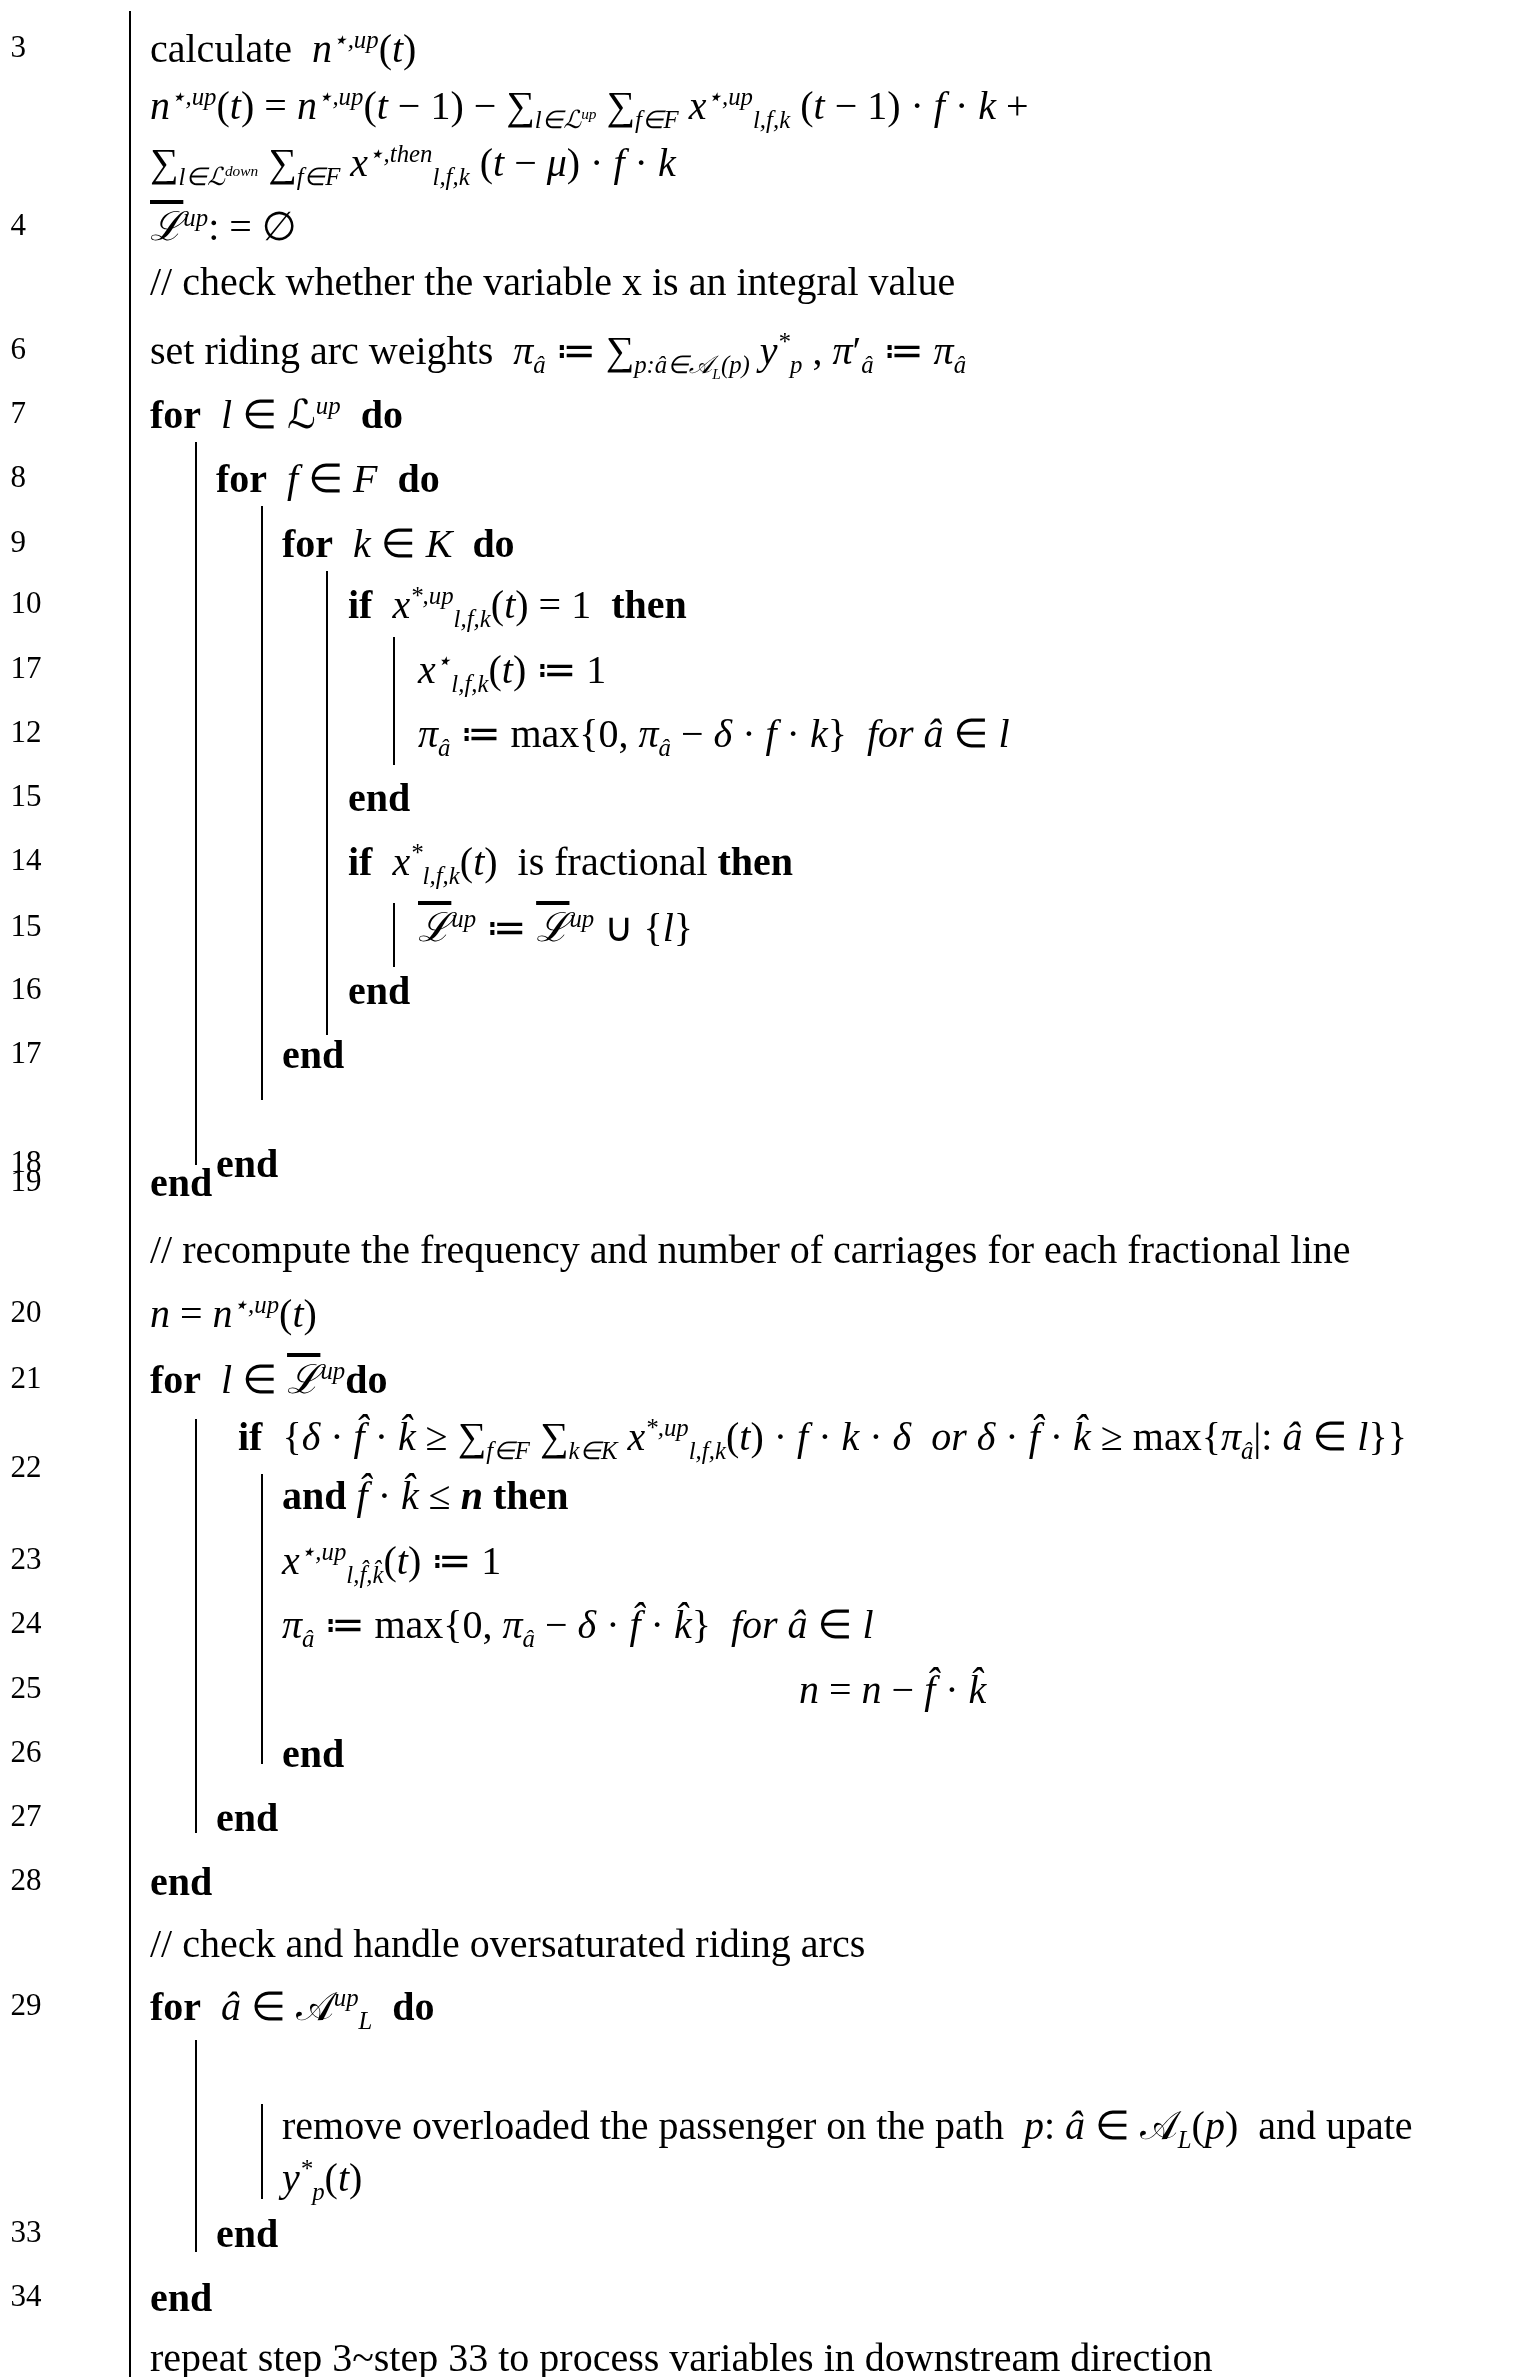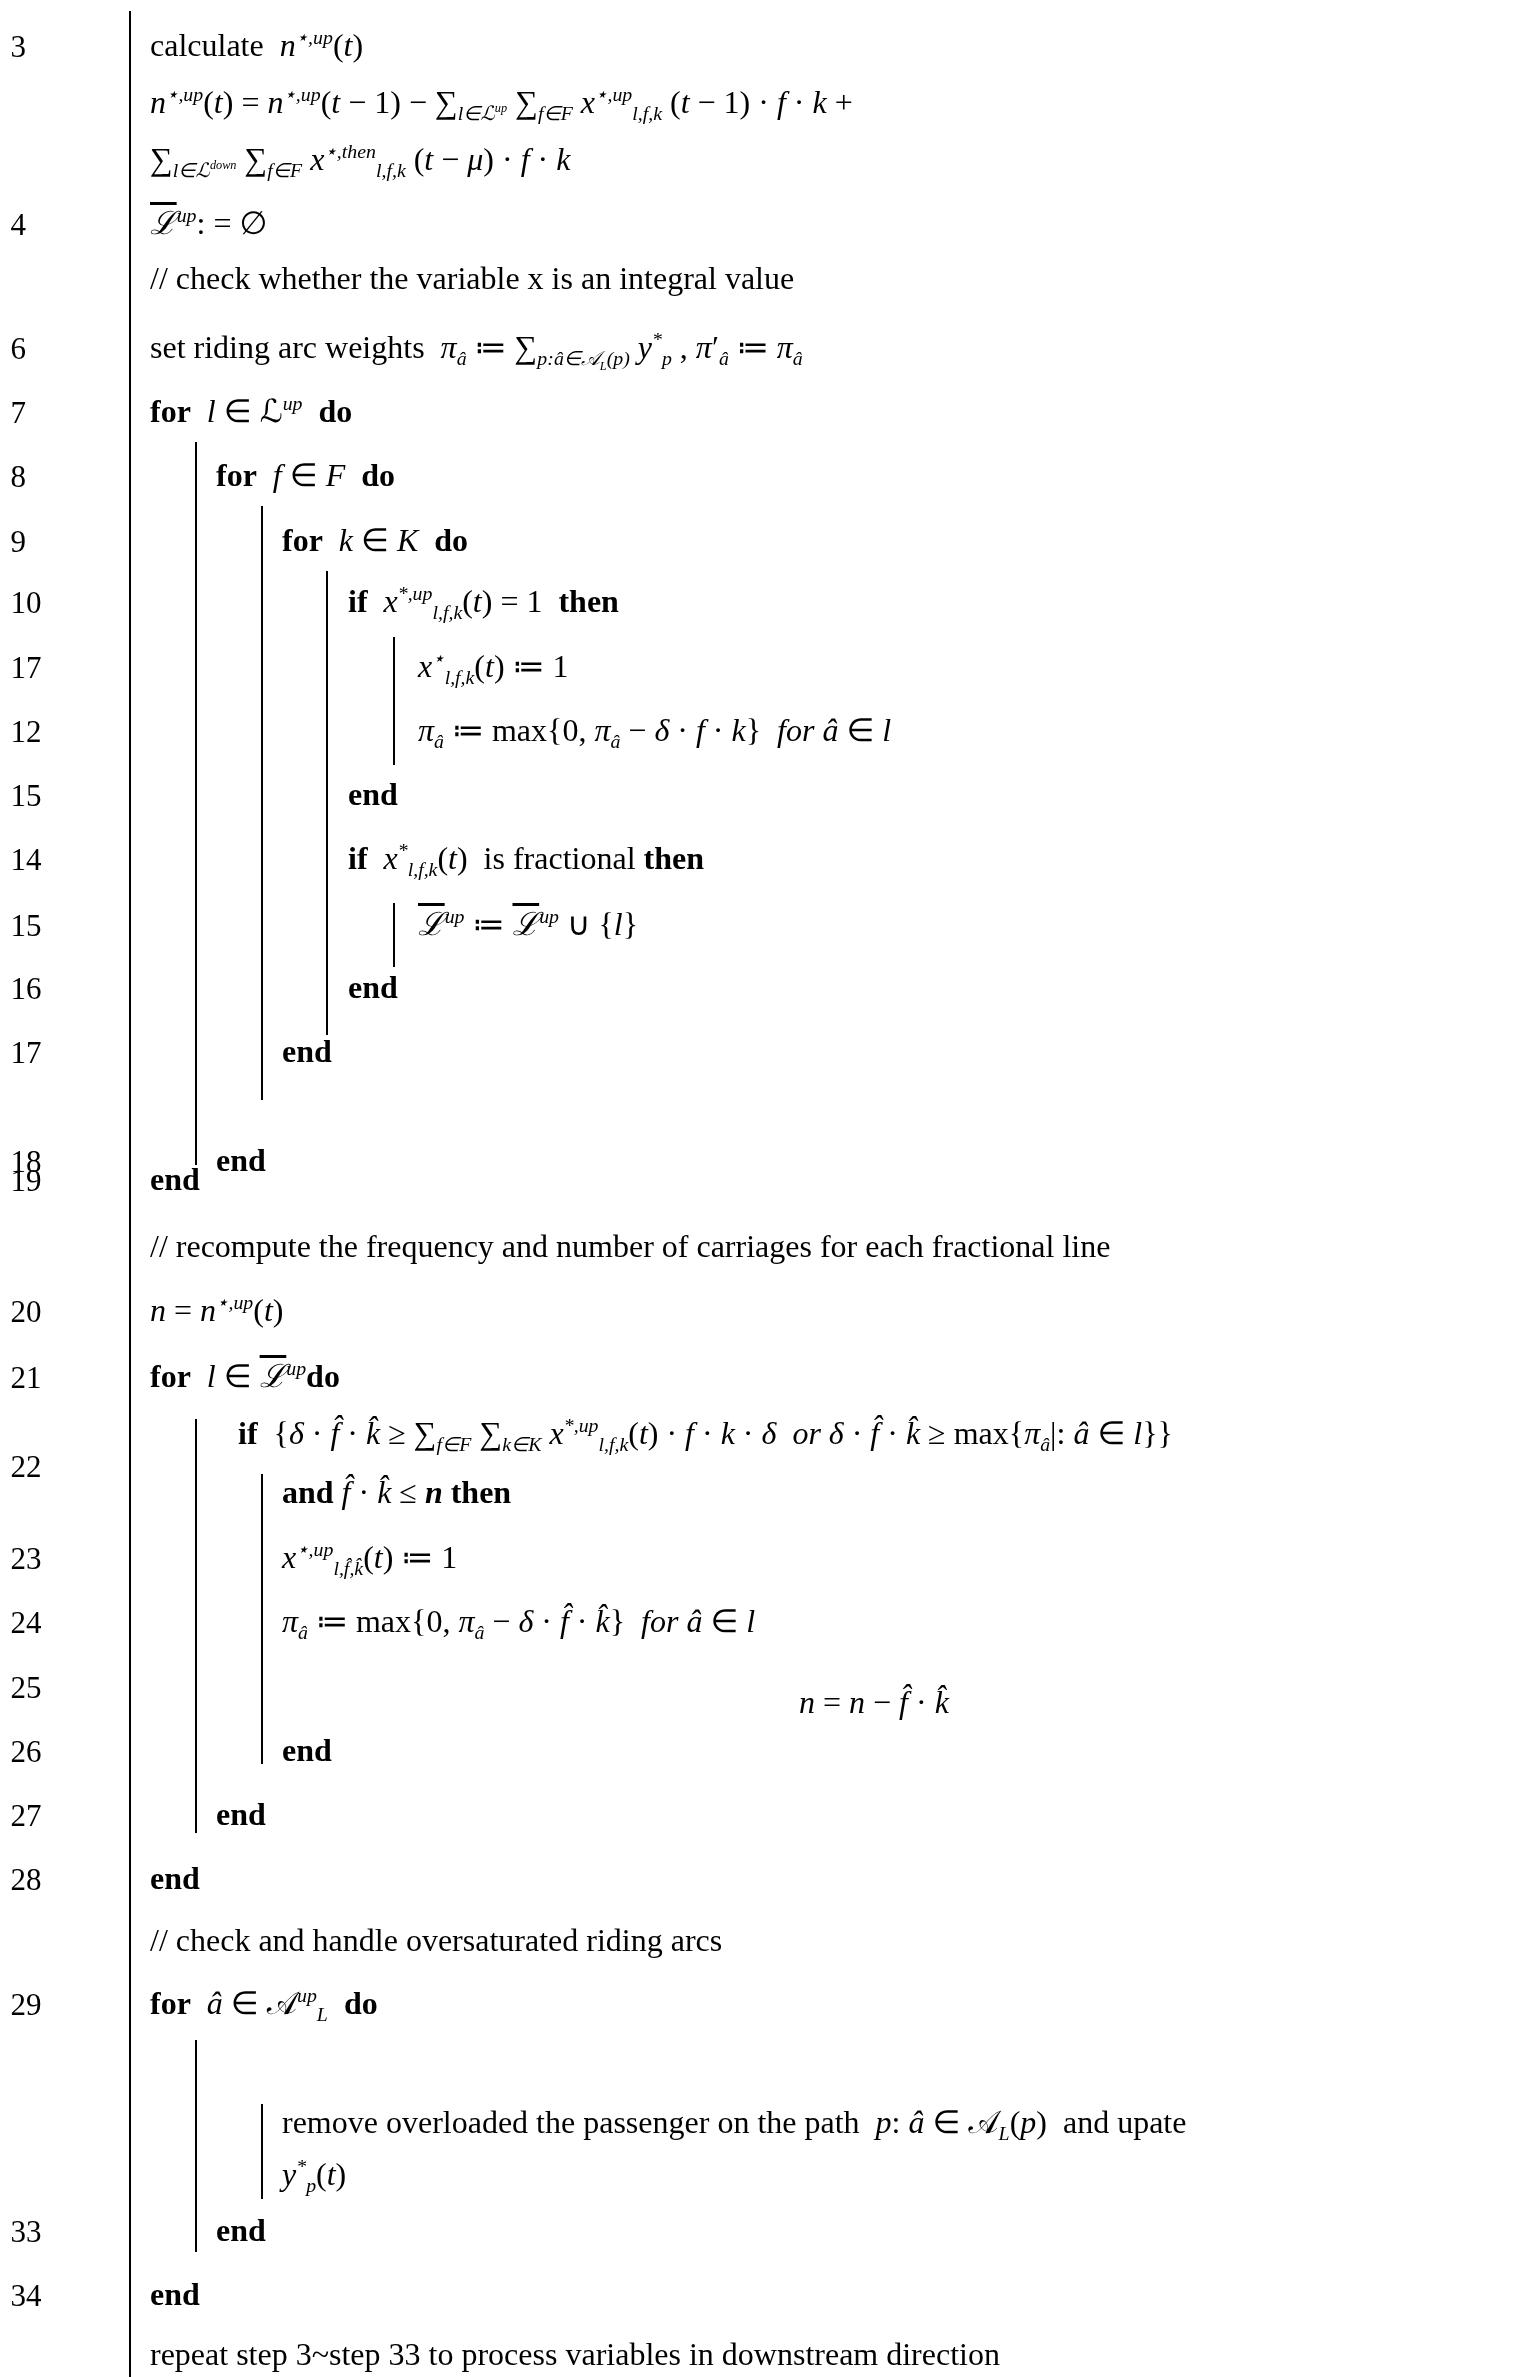--- a/index.html
+++ b/index.html
@@ -2,21 +2,21 @@
 <html style="font-size:7.6px"><head>
 <meta charset="utf-8">
 <style>
   html, body { margin: 0; padding: 0; background: #ffffff; }
   body { width: 1533px; height: 2415px; position: relative; overflow: hidden;
          font-family: "DejaVu Serif", "Liberation Serif", serif; color: #000; }
   .page { position: absolute; left: 0; top: 0; width: 1533px; height: 2415px; }
   .main-rule { position: absolute; left: 129px; top: 10.5px; width: 2.4px; height: 2396px; background: #000; }
   .row { position: absolute; left: 0; width: 1533px; height: 62px; }
   .lineno { position: absolute; left: 10.5px; font-size: 31px; line-height: 1; font-family: "Liberation Serif", serif; }
-  .code { position: absolute; font-size: 32px; line-height: 1; white-space: nowrap; font-family: "Liberation Serif", serif; text-align: right; }
+  .code { position: absolute; font-size: 40px; line-height: 1; white-space: nowrap; font-family: "Liberation Serif", serif; text-align: right; }
   .code i { font-style: italic; }
   .kw { font-weight: bold; }
   sup, sub { font-size: 0.62em; line-height: 0; font-style: italic; }
   .bar { position: absolute; width: 1.9px; background: #000; }
   .ov { text-decoration: overline; }
 </style>
 </head>
 <body>
 
 <div class="page">
@@ -156,21 +156,21 @@
     <span class="code" style="left:282px; top:2.9px;"><i>x</i><sup>⋆,up</sup><sub>l,f̂,k̂</sub>(<i>t</i>) ≔ 1</span>
   </div>
 
   <div class="row" style="top:1602px;">
     <span class="lineno" style="top:4.8px;">24</span>
     <span class="code" style="left:282px; top:2.9px;"><i>π</i><sub>â</sub> ≔ max{0, <i>π</i><sub>â</sub> − <i>δ</i> · <i>f̂</i> · <i>k̂</i>}&nbsp;&nbsp;<i>for â</i> ∈ <i>l</i></span>
   </div>
 
   <div class="row" style="top:1667px;">
     <span class="lineno" style="top:4.8px;">25</span>
-    <span class="code" style="left:799px; top:2.9px;margin-top:16px;"><i>n</i> = <i>n</i> − <i>f̂</i> · <i>k̂</i></span>
+    <span class="code" style="left:799px; top:2.9px;"><i>n</i> = <i>n</i> − <i>f̂</i> · <i>k̂</i></span>
   </div>
 
   <div class="row" style="top:1731px;">
     <span class="lineno" style="top:4.8px;">26</span>
     <span class="code kw" style="left:282px; top:2.9px;">end</span>
   </div>
 
   <div class="row" style="top:1795px;">
     <span class="lineno" style="top:4.8px;">27</span>
     <span class="code kw" style="left:216px; top:2.9px;">end</span>

